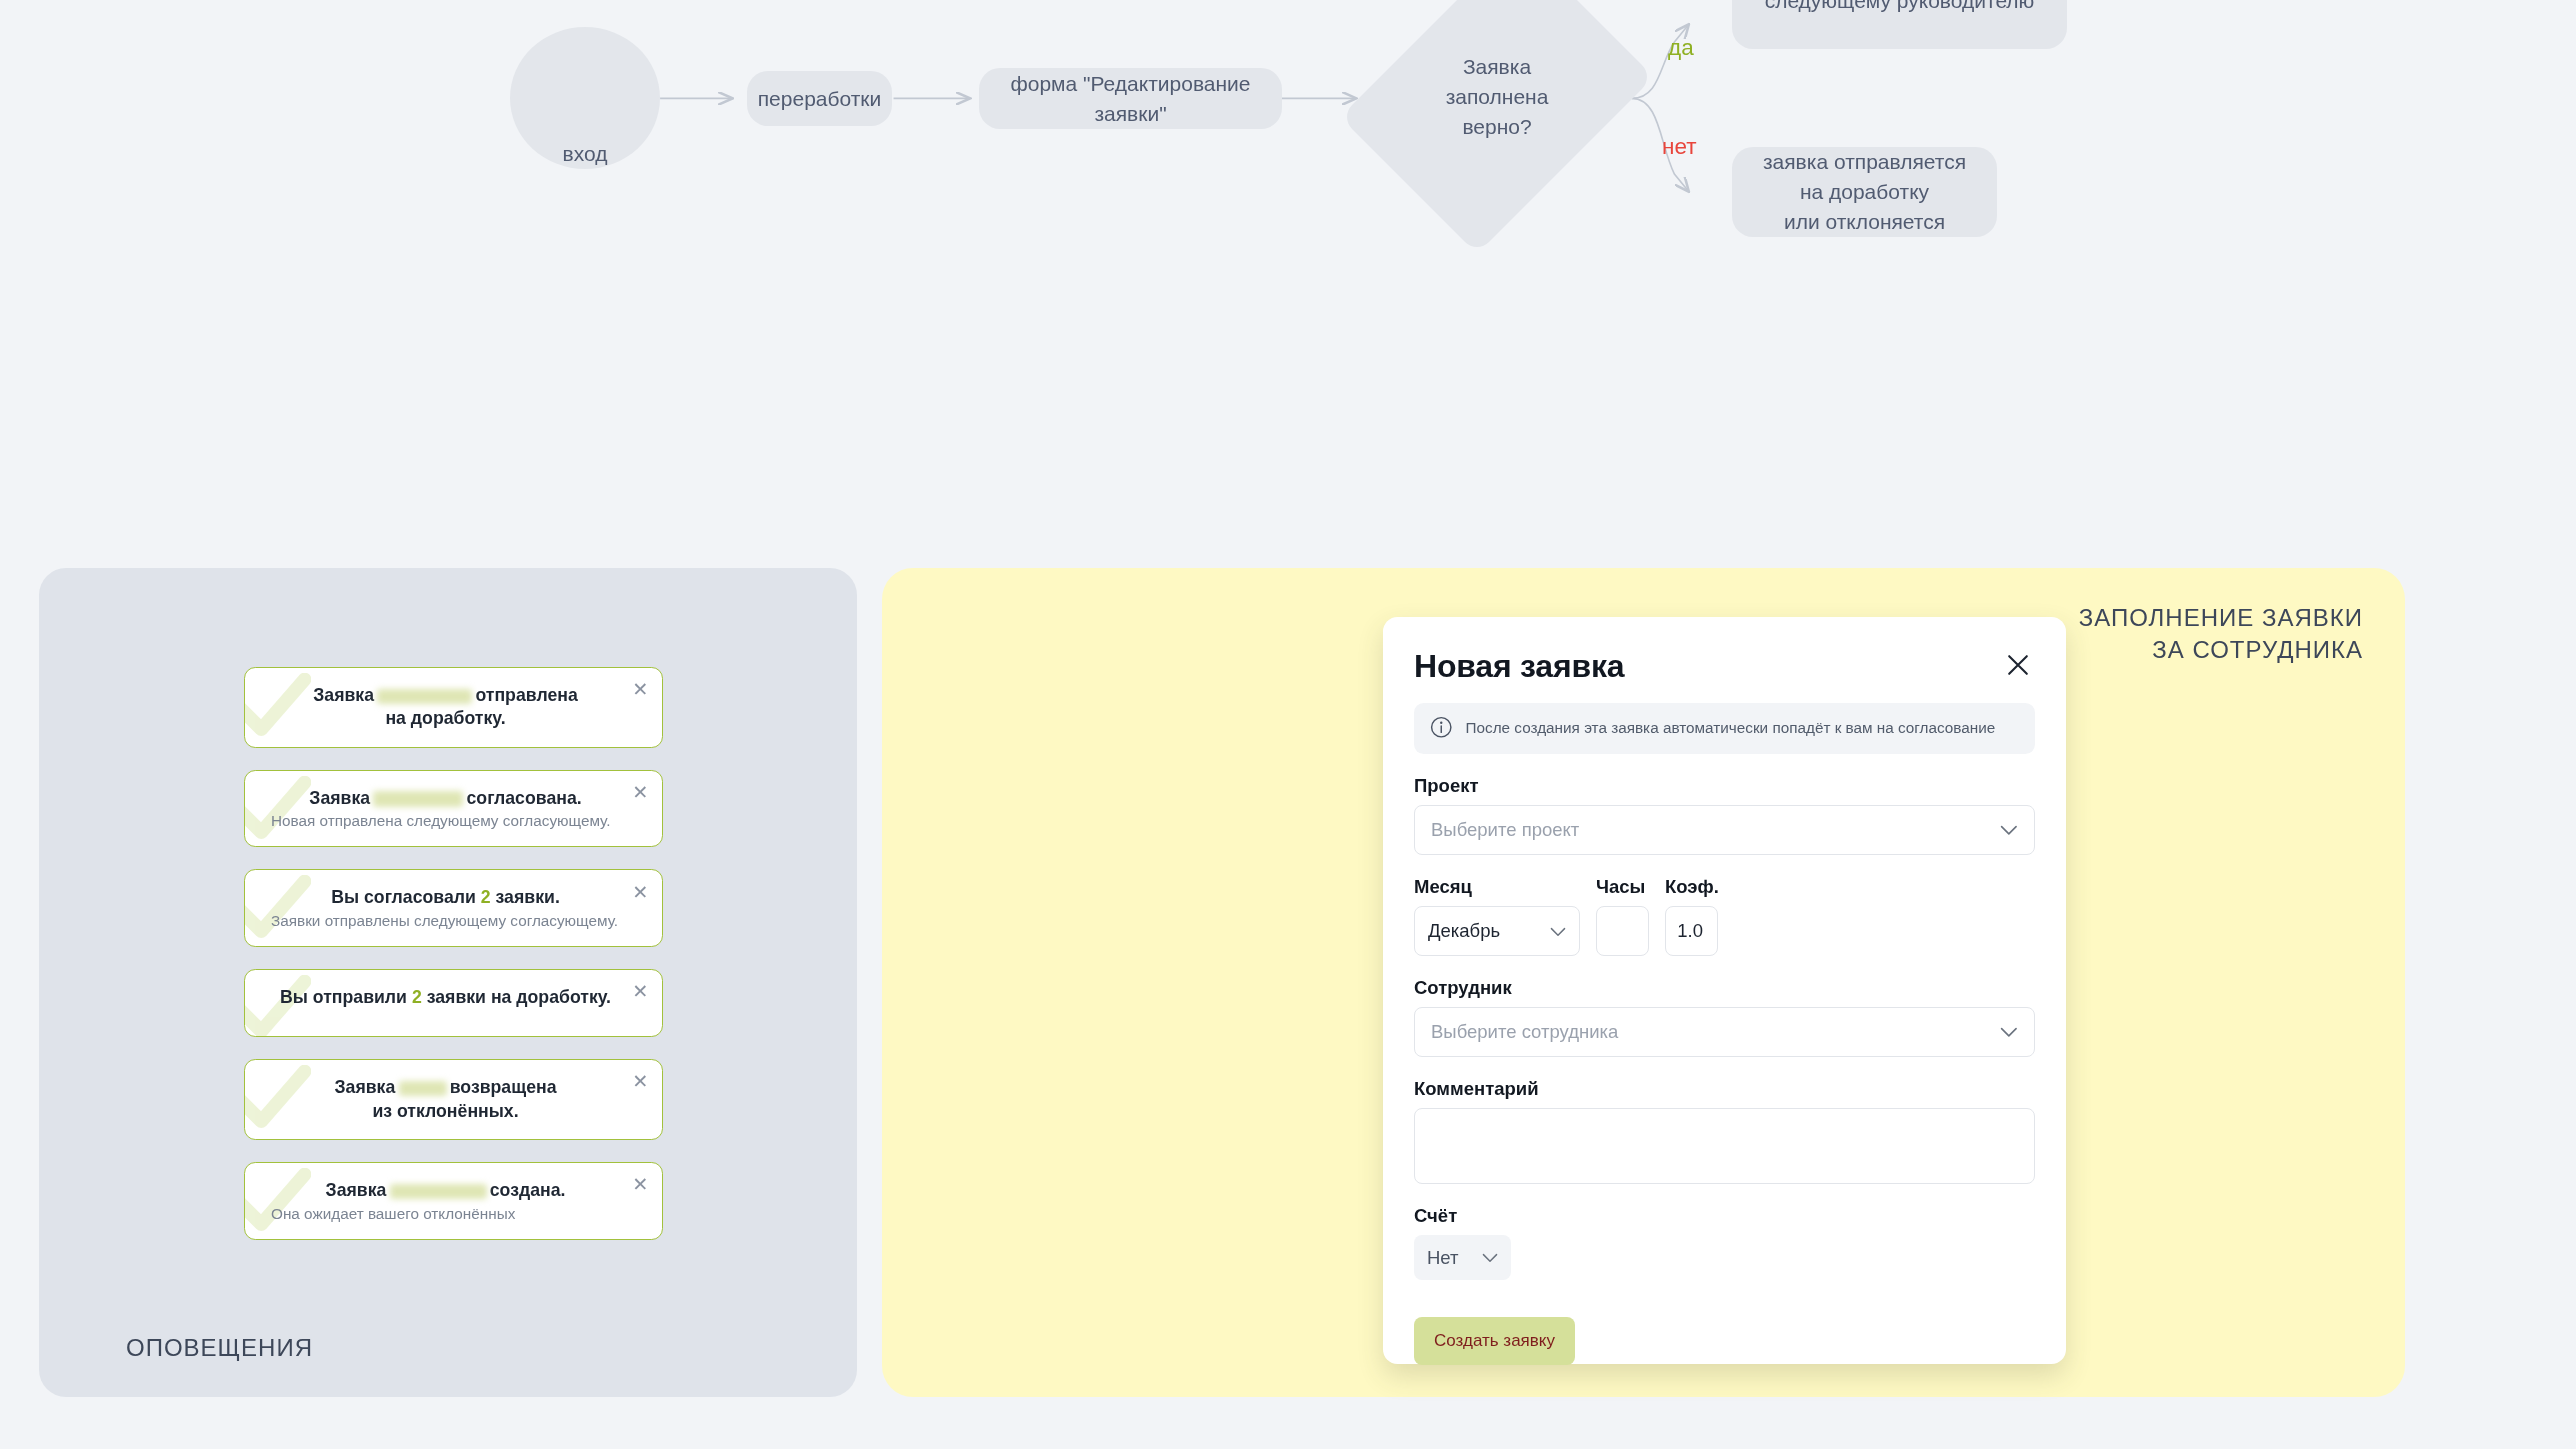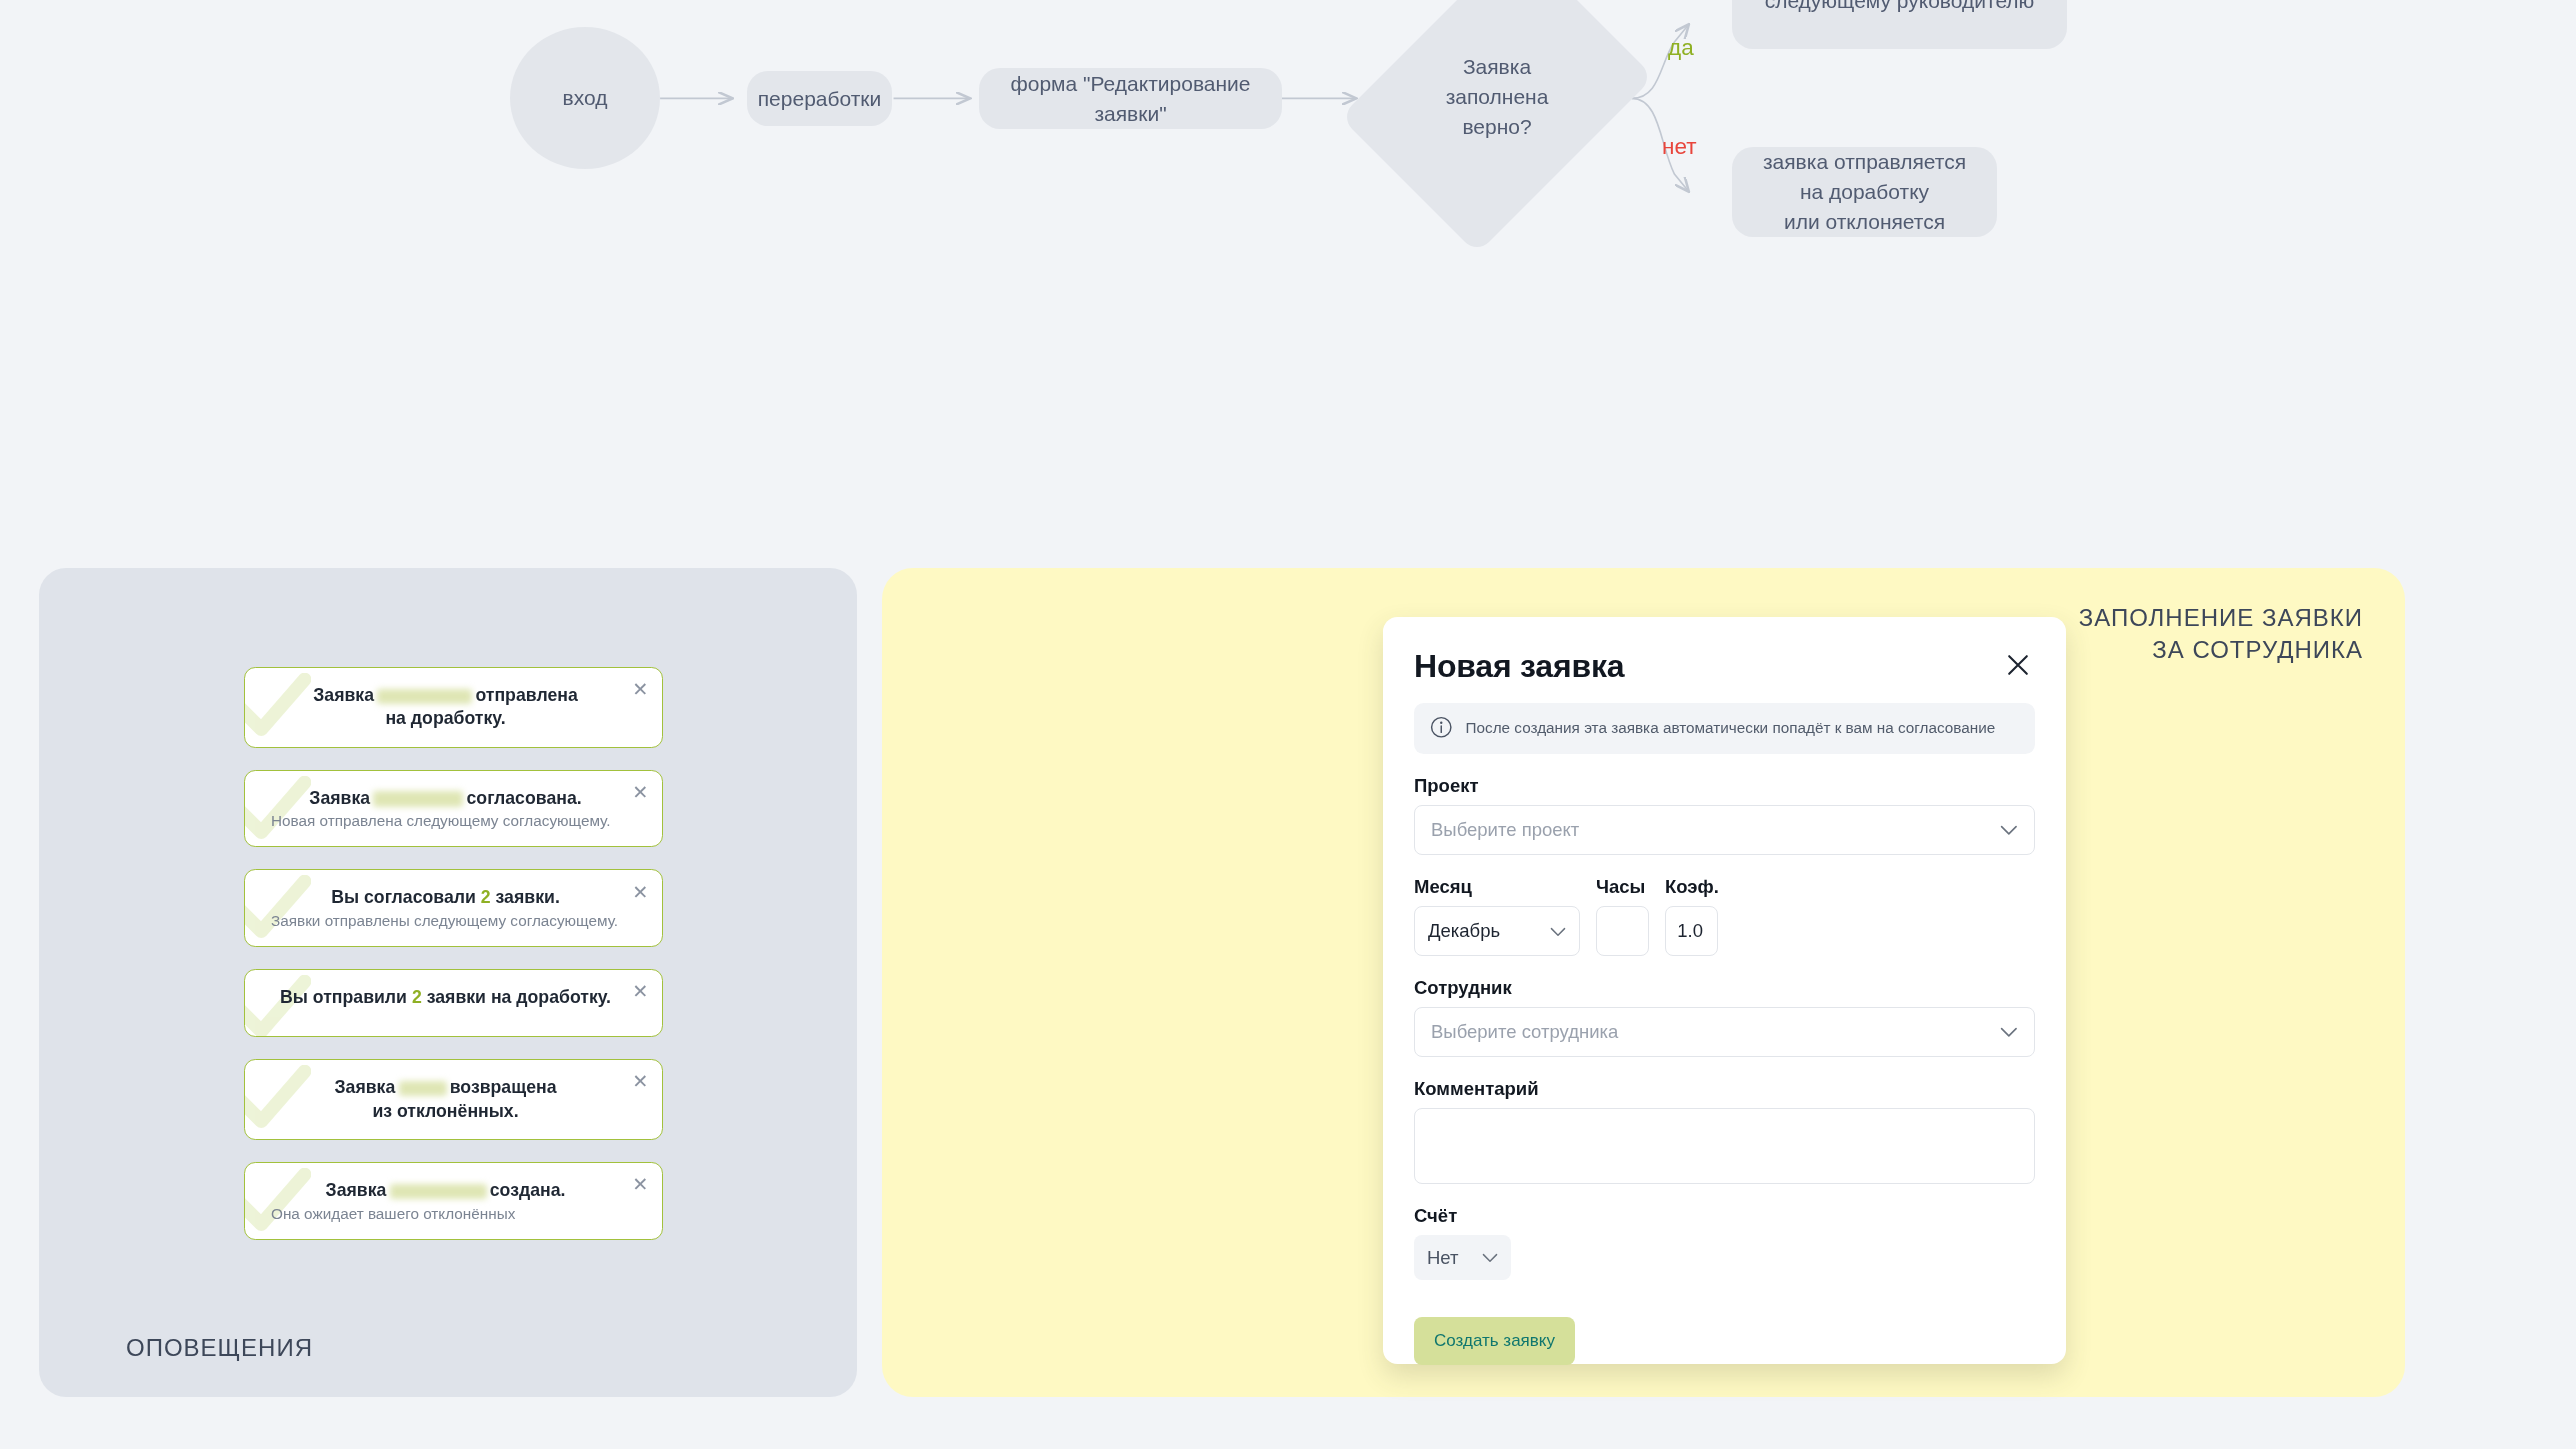--- a/index.html
+++ b/index.html
@@ -160,21 +160,21 @@
   }
   .ctrl-sm {
     width: 97px; height: 45px;
     background: #f2f4f7; border: none; border-radius: 8px;
     display: flex; align-items: center; justify-content: space-between;
     padding: 0 13px; font-size: 18.5px; color: #4a5363;
   }
   .submit {
     margin-top: 37px;
     width: 161px; height: 48px;
-    background: #d5e09a; color: #0f766e;
+    background: #d5e09a; color: #7f1d1d;
     border: none; border-radius: 8px;
     font-size: 17px; font-family: inherit;
     cursor: pointer;
   }
 </style>
 </head>
 <body>
 
 <div class="page">
 
@@ -185,21 +185,21 @@
           <path d="M0,0 L9,4 L0,8" fill="none" stroke="#c2c8d2" stroke-width="1.6"></path>
         </marker>
       </defs>
       <line x1="820" y1="122" x2="910" y2="122" stroke="#c2c8d2" stroke-width="2" marker-end="url(#ah)"></line>
       <line x1="1110" y1="122" x2="1205" y2="122" stroke="#c2c8d2" stroke-width="2" marker-end="url(#ah)"></line>
       <line x1="1590" y1="122" x2="1685" y2="122" stroke="#c2c8d2" stroke-width="2" marker-end="url(#ah)"></line>
       <path d="M2027,122 C2062,122 2062,78 2080,52 L2098,30" fill="none" stroke="#c2c8d2" stroke-width="2" marker-end="url(#ah)"></path>
       <path d="M2027,122 C2062,122 2062,180 2080,216 L2098,238" fill="none" stroke="#c2c8d2" stroke-width="2" marker-end="url(#ah)"></path>
     </svg>
 
-    <div class="node start" style="left:510px;top:27px;width:150px;height:142px;">
+    <div class="node start" style="left:510px;top:27px;width:150px;height:142px;align-items:flex-end;">
       <span>вход</span>
     </div>
 
     <div class="node rounded" style="left:747px;top:71px;width:145px;height:55px;">
       <span>переработки</span>
     </div>
 
     <div class="node rounded" style="left:979px;top:68px;width:303px;height:61px;">
       <span>форма "Редактирование заявки"</span>
     </div>

